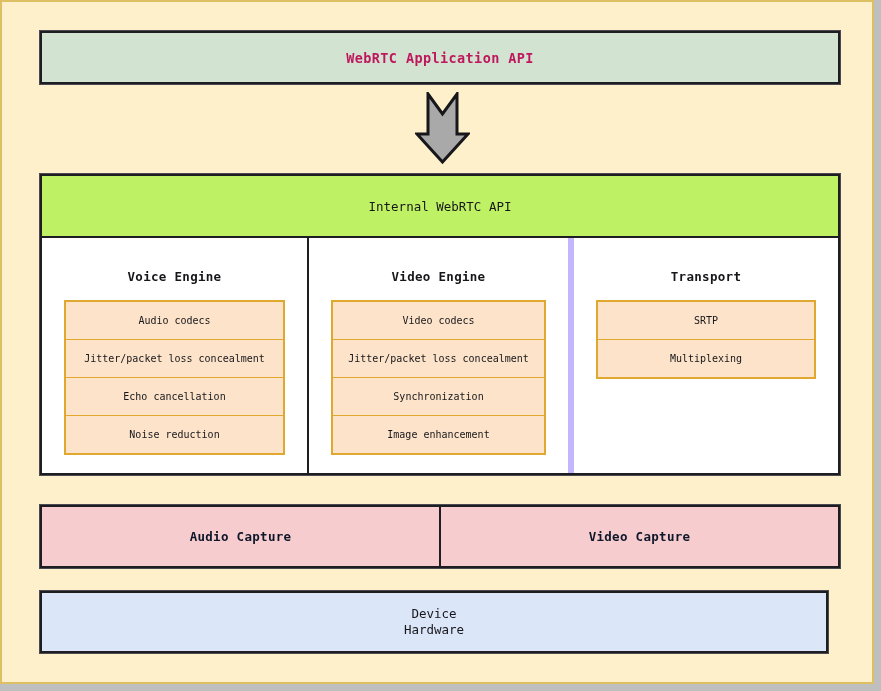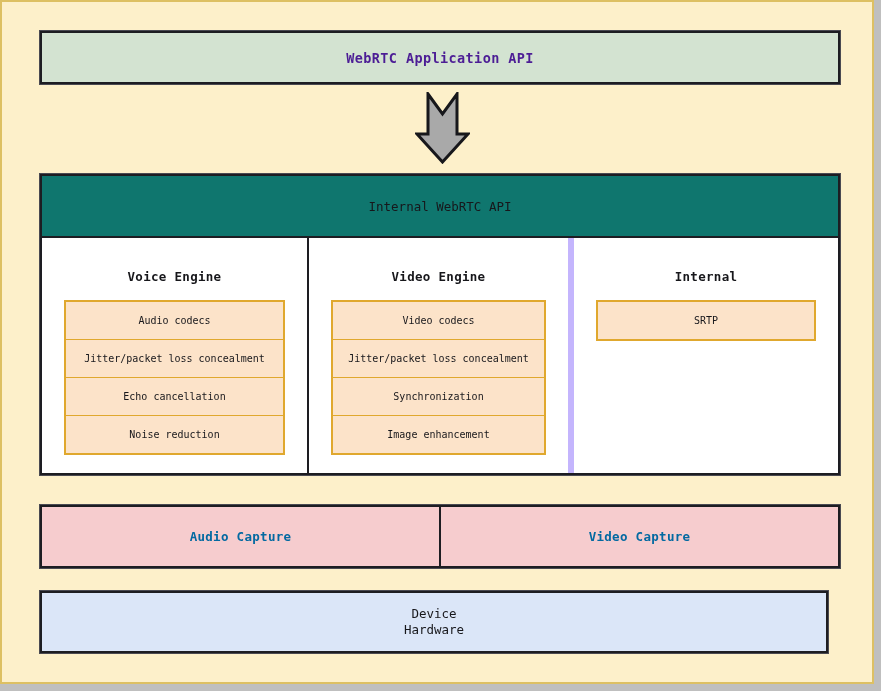--- a/index.html
+++ b/index.html
@@ -43,21 +43,21 @@
 
   
   #app-api {
     left: 38px;
     top: 29px;
     width: 800px;
     height: 53px;
     background: #d3e3d1;
     font-size: 13.5px;
     font-weight: bold;
-    color: #4c1d95;
+    color: #be185d;
     letter-spacing: .4px;
   }
 
   
   #arrow {
     position: absolute;
     left: 413px;
     top: 90px;
     width: 55px;
     height: 72px;
@@ -71,21 +71,21 @@
     height: 301px;
     background: #ffffff;
   }
 
   #internal-api {
     position: absolute;
     left: 0;
     top: 0;
     right: 0;
     height: 62px;
-    background: #0f766e;
+    background: #bef264;
     border-bottom: 2px solid #1d1d22;
     box-sizing: border-box;
     font-size: 12.5px;
     color: #17171b;
   }
 
   #engines {
     position: absolute;
     left: 0;
     top: 62px;
@@ -136,21 +136,21 @@
     top: 503px;
     width: 800px;
     height: 63px;
     background: #f6ccce;
     display: flex;
   }
   .capture-cell {
     box-sizing: border-box;
     font-size: 12.5px;
     font-weight: bold;
-    color: #0369a1;
+    color: #0f172a;
     letter-spacing: .3px;
   }
   .capture-cell.audio { width: 399px; border-right: 2px solid #1d1d22; }
   .capture-cell.video { flex: 1; }
 
   
   #device {
     left: 38px;
     top: 589px;
     width: 788px;
@@ -198,23 +198,24 @@
         <div class="engine-title">Video Engine</div>
         <div class="items">
           <div class="item centered">Video codecs</div>
           <div class="item centered">Jitter/packet loss concealment</div>
           <div class="item centered">Synchronization</div>
           <div class="item centered">Image enhancement</div>
         </div>
       </div>
 
       <div class="engine transport">
-        <div class="engine-title">Internal</div>
+        <div class="engine-title">Transport</div>
         <div class="items">
           <div class="item centered">SRTP</div>
+          <div class="item centered">Multiplexing</div>
         </div>
       </div>
 
     </div>
   </div>
 
   <div id="capture" class="hardbox">
     <div class="capture-cell audio centered">
       <span>Audio Capture</span>
     </div>

